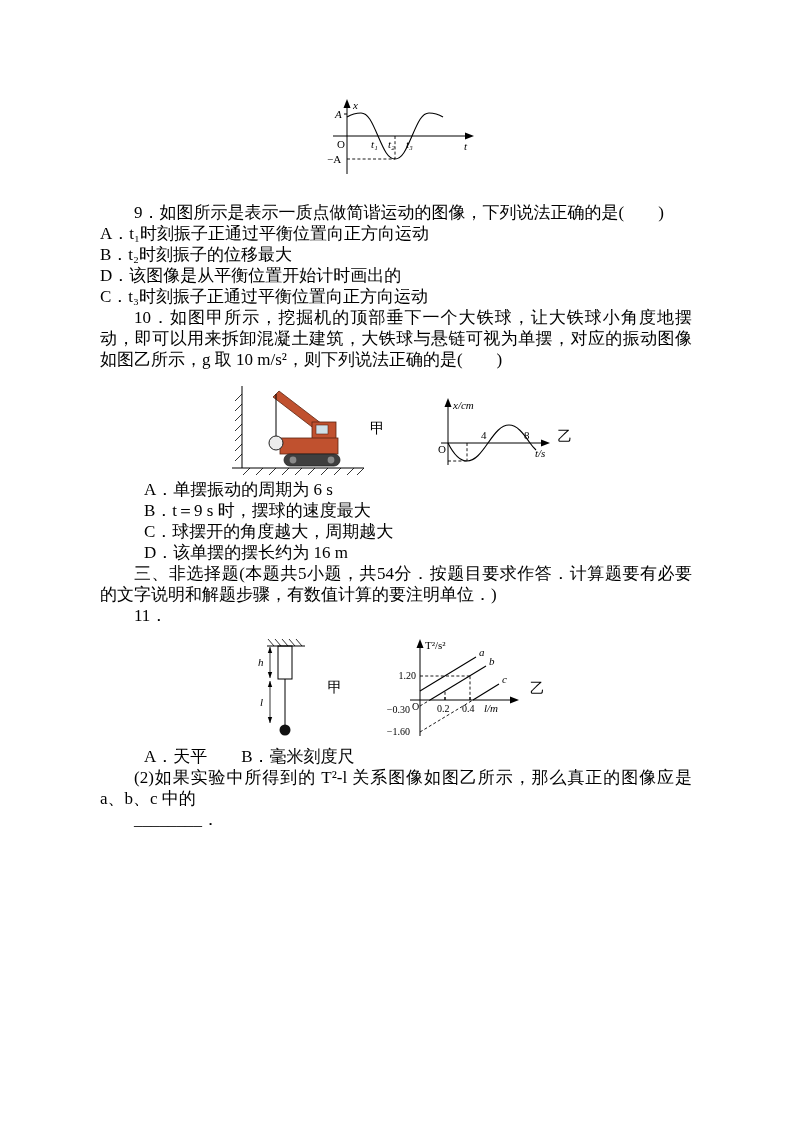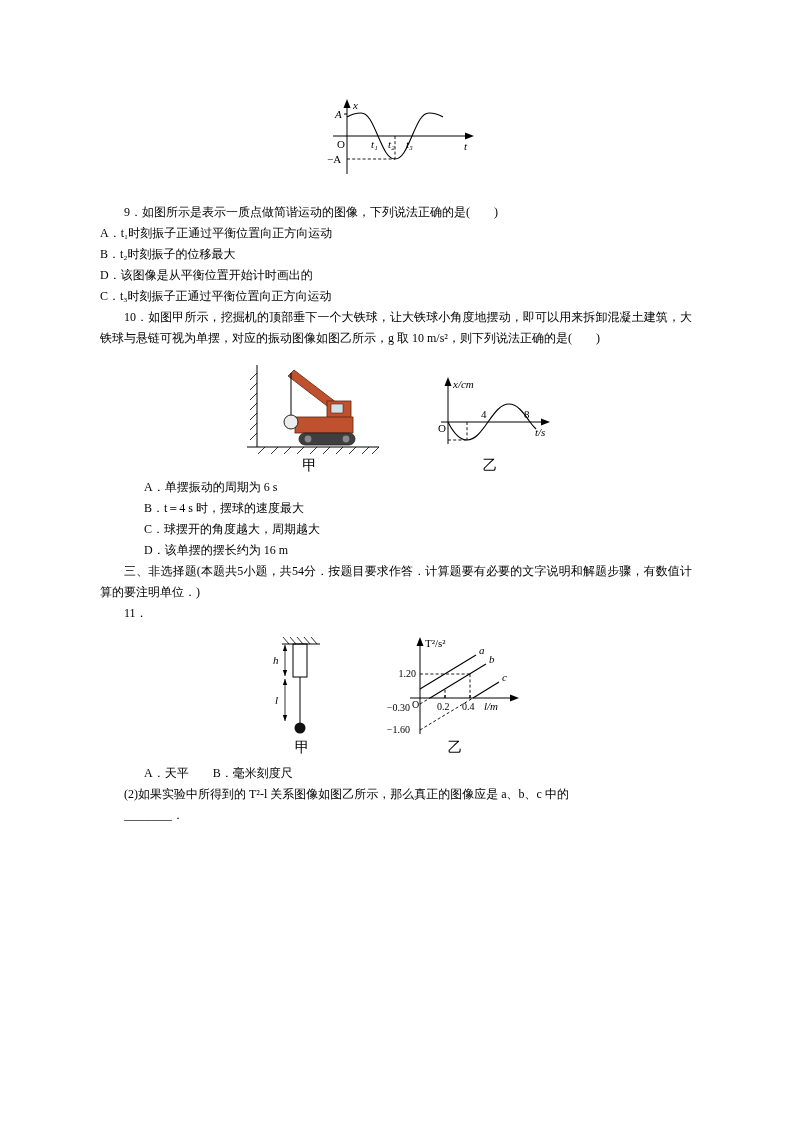--- a/index.html
+++ b/index.html
@@ -1,28 +1,28 @@
 <!DOCTYPE html>
 <html><head>
 <meta charset="utf-8">
 <style>
   html,body{margin:0;padding:0;}
   body{width:794px;height:1123px;background:#fff;color:#000;
        font-family:"Liberation Serif","DejaVu Serif",serif;}
   .page{position:relative;width:794px;height:1123px;box-sizing:border-box;
         padding:94px 102px 30px 100px;overflow:hidden;}
-  p{margin:0;font-size:12px;line-height:21px;text-align:justify;}
+  p{margin:0;font-size:17px;line-height:21px;text-align:justify;}
   .ind{text-indent:2em;}
   .opt3{padding-left:44px;}
   .figrow{display:flex;justify-content:center;align-items:flex-end;gap:38px;}
   .fig9wrap{display:flex;justify-content:center;margin:2px 0 14px 0;}
   .figrow10{margin:10px 0 2px 0;}
   .figrow11{margin:8px 0 6px 0;}
   .q10opts{}
-  figure{margin:0;display:flex;flex-direction:column;align-items:center;}
+  figure{margin:0;display:flex;flex-direction:row;align-items:center;}
   figcaption{font-size:14.6px;line-height:19px;}
   svg text{font-size:11px;font-family:"Liberation Serif","DejaVu Serif",serif;}
   svg .sm{font-size:10px;}
   svg .it{font-style:italic;}
   .ax{stroke:#000;stroke-width:1;fill:none;}
   .thin{stroke:#000;stroke-width:0.8;fill:none;}
   .dash{stroke:#000;stroke-width:0.9;fill:none;stroke-dasharray:3,2.2;}
   .curve{stroke:#000;stroke-width:1.1;fill:none;}
   .arw{fill:#000;stroke:none;}
 </style>
@@ -94,21 +94,21 @@
         <text x="15" y="58">O</text>
         <text x="58" y="44">4</text>
         <text x="101" y="44">8</text>
       </svg>
       <figcaption>乙</figcaption>
     </figure>
   </div>
 
   <div class="q10opts">
     <p class="opt3">A．单摆振动的周期为 6 s</p>
-    <p class="opt3">B．t＝4 s 时，摆球的速度最大</p>
+    <p class="opt3">B．t＝9 s 时，摆球的速度最大</p>
     <p class="opt3">C．球摆开的角度越大，周期越大</p>
     <p class="opt3">D．该单摆的摆长约为 16 m</p>
   </div>
 
   <p class="ind">三、非选择题(本题共5小题，共54分．按题目要求作答．计算题要有必要的文字说明和解题步骤，有数值计算的要注明单位．)</p>
 
   <p class="ind">11．</p>
 
   <div class="figrow figrow11">
     <figure>

